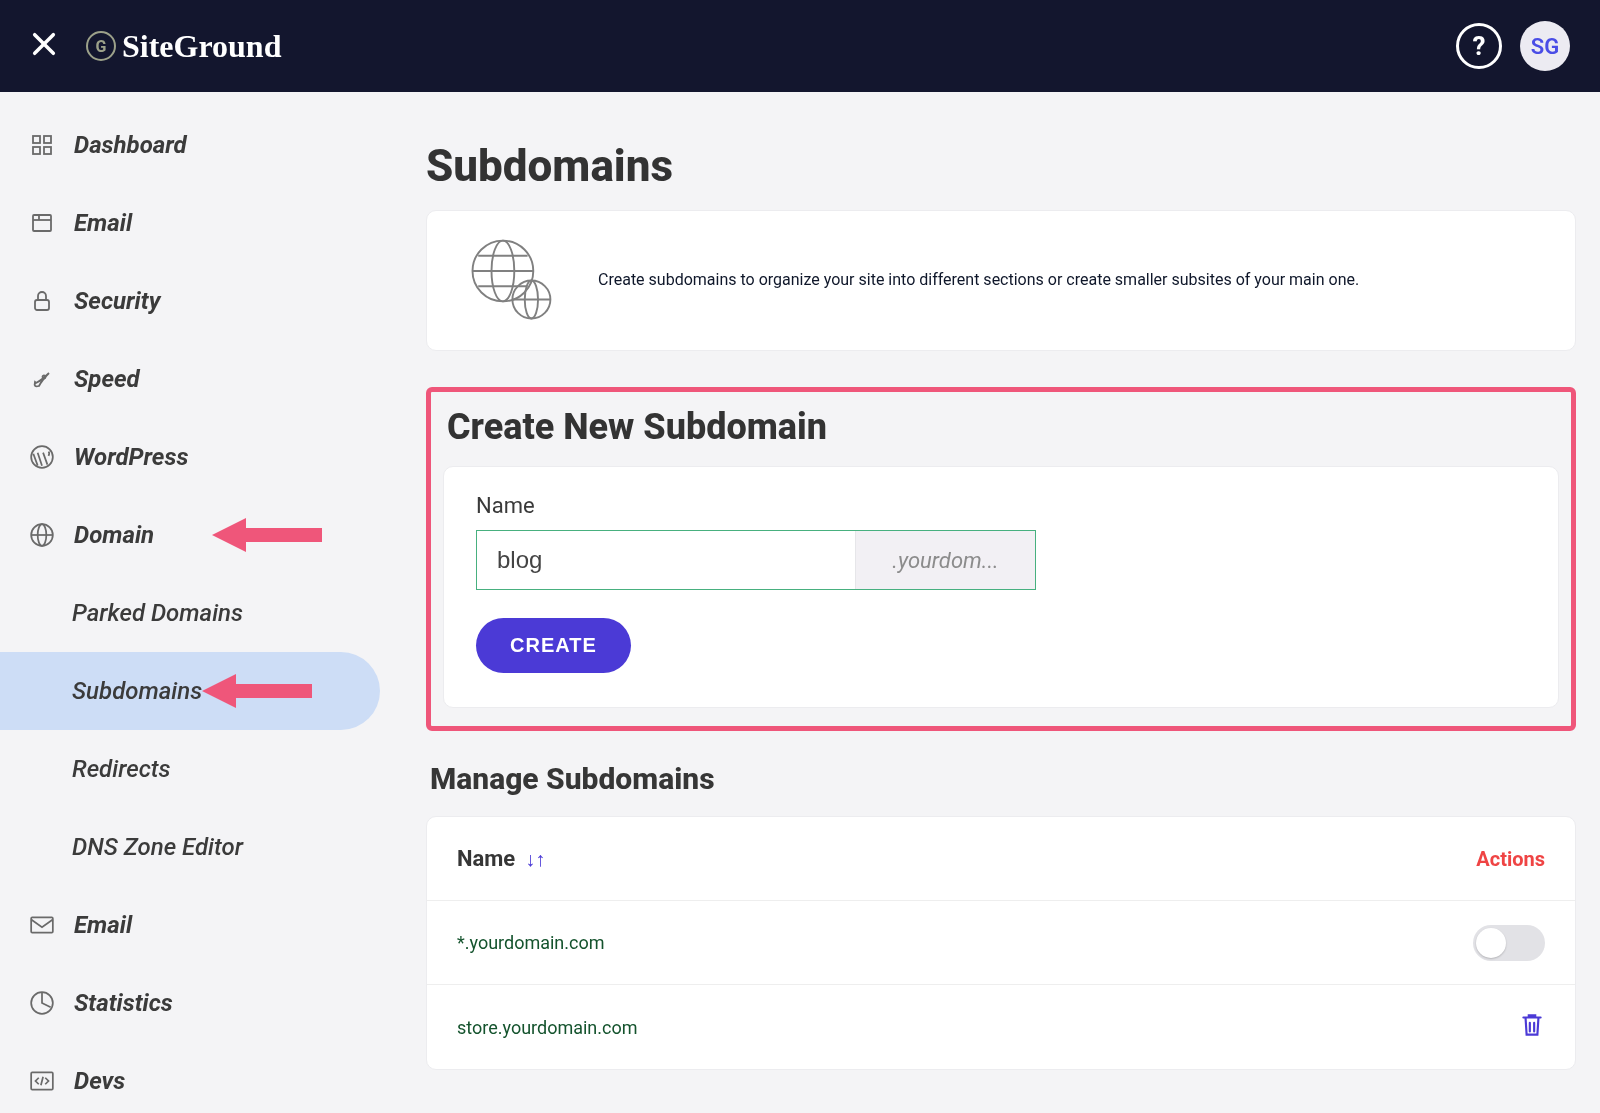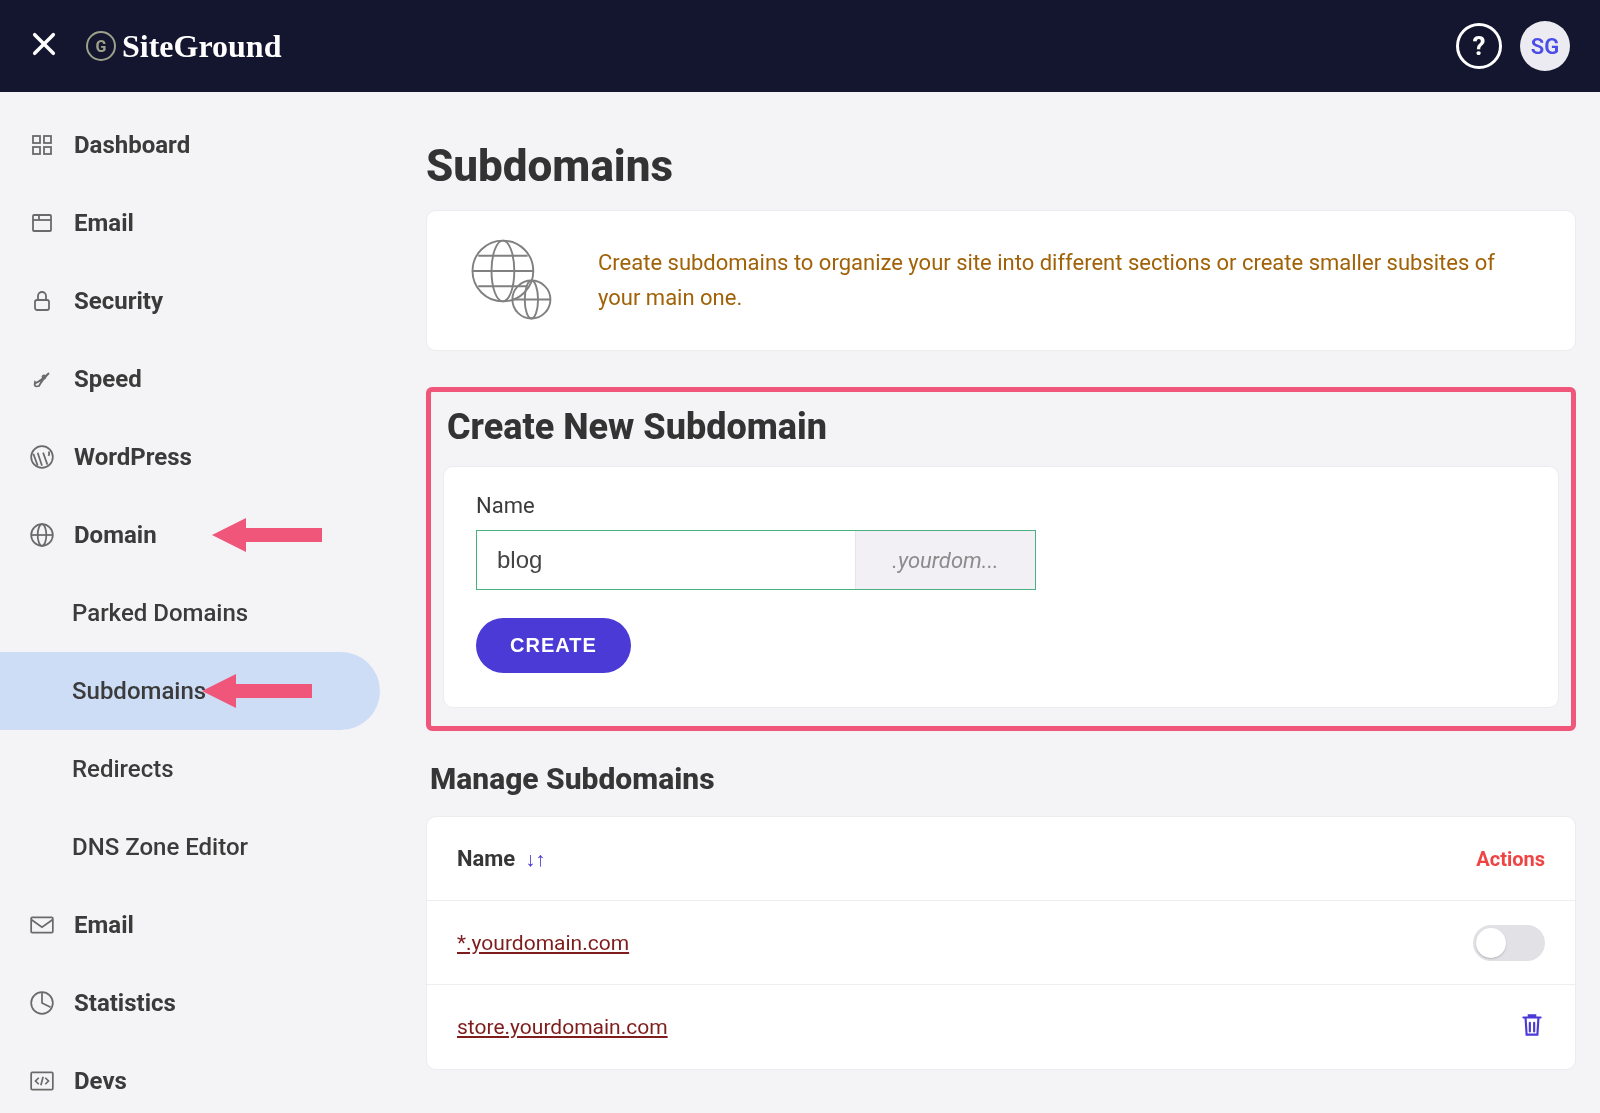--- a/index.html
+++ b/index.html
@@ -52,20 +52,21 @@
     position: relative;
   }
   .nav-item, .subnav-item {
     display: flex; align-items: center; gap: 18px;
     height: 78px;
     padding-left: 28px;
     font-size: 24px;
     color: #3b3b3b;
     cursor: pointer;
     position: relative;
+    font-style: italic;
   }
   .nav-item { font-weight: 700; }
   .nav-icon { width: 28px; display: inline-flex; align-items: center; justify-content: center; }
   .nav-icon svg { stroke: #6a6a6a; }
   .subnav-item {
     font-weight: 500;
     padding-left: 72px;
   }
   .subnav-item.active {
     background: #cdddf6;
@@ -94,21 +95,21 @@
     background: #fff;
     border: 1px solid #ececef;
     border-radius: 10px;
     display: flex;
     align-items: center;
     gap: 40px;
     padding: 22px 36px;
     margin-bottom: 36px;
   }
   .info-icon { width: 95px; height: 95px; flex-shrink:0; }
-  .info-text { font-size: 22px; color: #a16207; line-height: 1.55; }
+  .info-text { font-size: 16px; color: #0f172a; line-height: 1.55; }
 
   .highlight-box {
     border: 5px solid #ef567a;
     border-radius: 6px;
     padding: 14px 12px 18px 12px;
     margin-bottom: 30px;
   }
   .section-title { font-size: 36px; font-weight: 800; color: #333; margin: 0 0 18px 4px; }
 
   .form-card {
@@ -168,21 +169,21 @@
     display: flex;
     align-items: center;
     padding: 0 30px;
     height: 84px;
     border-bottom: 1px solid #eee;
   }
   .trow:last-child { border-bottom: none; }
   .th-name { font-size: 22px; font-weight: 700; color: #363636; display:flex; align-items:center; gap:10px; }
   .sort-icon { color: #4b3ad6; font-size: 20px; }
   .th-actions { margin-left: auto; font-size: 20px; font-weight: 700; color: #ef4444; }
-  .td-name { font-size: 21px; color:#7f1d1d;text-decoration:underline; }
+  .td-name { font-size: 18px; color:#14532d; }
   .td-actions { margin-left: auto; display:flex; align-items:center; }
 
   .toggle {
     width: 72px; height: 36px; border-radius: 20px;
     background: #e2e2e6; position: relative; cursor:pointer;
   }
   .toggle::after {
     content: ""; position: absolute; top: 3px; left: 3px;
     width: 30px; height: 30px; border-radius: 50%; background: #fff;
     box-shadow: 0 1px 2px rgba(0,0,0,0.2);

